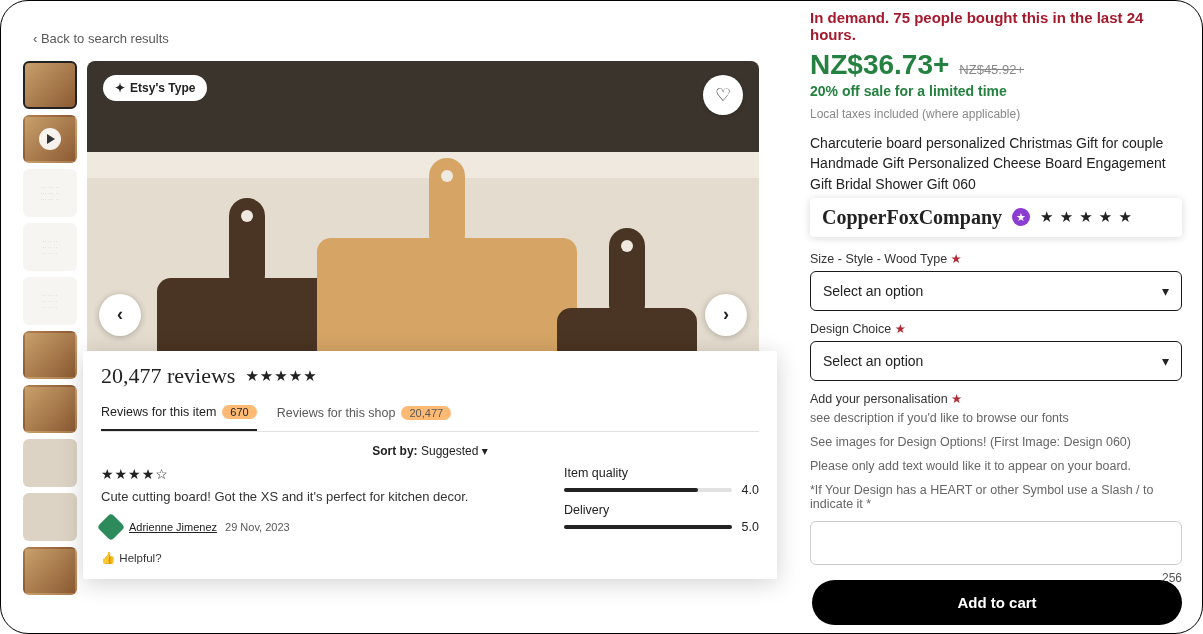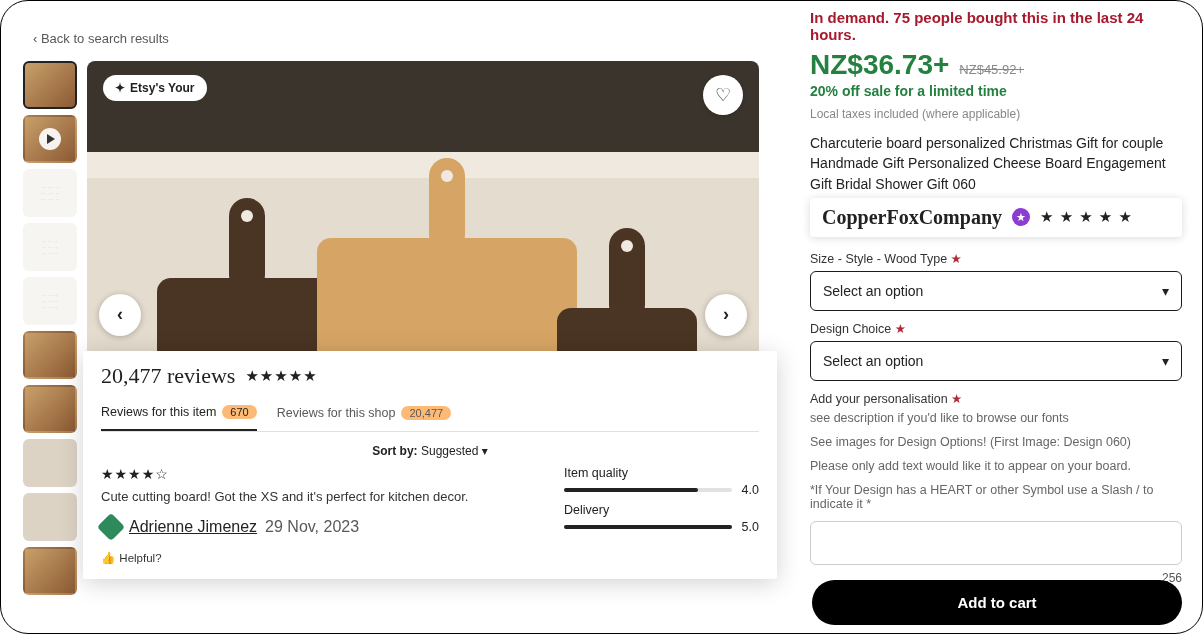--- a/index.html
+++ b/index.html
@@ -38,21 +38,21 @@
 .tabs { display:flex; gap:20px; font-size:12.5px; border-bottom:1px solid #e1e1e1; }
 .tab { padding:6px 0 10px; color:#595959; cursor:pointer; display:flex; align-items:center; gap:6px; }
 .tab .pill { background:#fdba74; border-radius:10px; padding:1px 8px; font-size:11px; }
 .tab.active { color:#222; border-bottom:2px solid #222; font-weight:500; }
 .sortby { text-align:center; font-size:12px; margin:12px 0 8px; color:#222; }
 .sortby-label { font-weight:600; }
 .review-body { display:flex; gap:40px; align-items:flex-start; }
 .review-left { flex:1; }
 .review-left .stars { font-size:14px; }
 .review-text { font-size:13px; color:#333; margin:6px 0 10px; line-height:1.45; }
-.review-user { display:flex; align-items:center; gap:8px; font-size:16px; color:#595959; }
+.review-user { display:flex; align-items:center; gap:8px; font-size:11px; color:#595959; }
 .avatar { width:20px; height:20px; background:#2d8a5a; transform:rotate(45deg); border-radius:4px; }
 .user-name { text-decoration:underline; color:#222; cursor:pointer; }
 .rating-rows { width:195px; font-size:12.5px; }
 .rating-row { margin-bottom:6px; }
 .rating-bar { display:flex; align-items:center; gap:10px; margin-top:3px; }
 .bar { flex:1; height:4px; background:#e1e1e1; border-radius:2px; position:relative; }
 .bar .fill { position:absolute; left:0; top:0; bottom:0; background:#222; border-radius:2px; }
 .helpful { margin-top:14px; font-size:11.5px; color:#333; display:flex; align-items:center; gap:4px; cursor:pointer; }
 .right-panel { position:absolute; right:0; top:8px; width:400px; padding:0 20px 0 8px; }
 .demand { color:#a61a2e; font-weight:700; font-size:15px; margin-bottom:6px; }
@@ -104,21 +104,21 @@
           <div class="hole"></div>
         </div>
       <div class="paddle dark p3">
           <div class="handle"></div>
           <div class="hole"></div>
         </div>
       <div class="candle-base"></div>
       <div class="candle"></div>
       <div class="etsy-pick">
         <span>✦</span>
-        <span>Etsy's Your</span>
+        <span>Etsy's Type</span>
       </div>
       <div class="fav-btn">
           <span>♡</span>
         </div>
       <div class="carousel-btn prev">
           <span>‹</span>
         </div>
       <div class="carousel-btn next">
           <span>›</span>
         </div>

